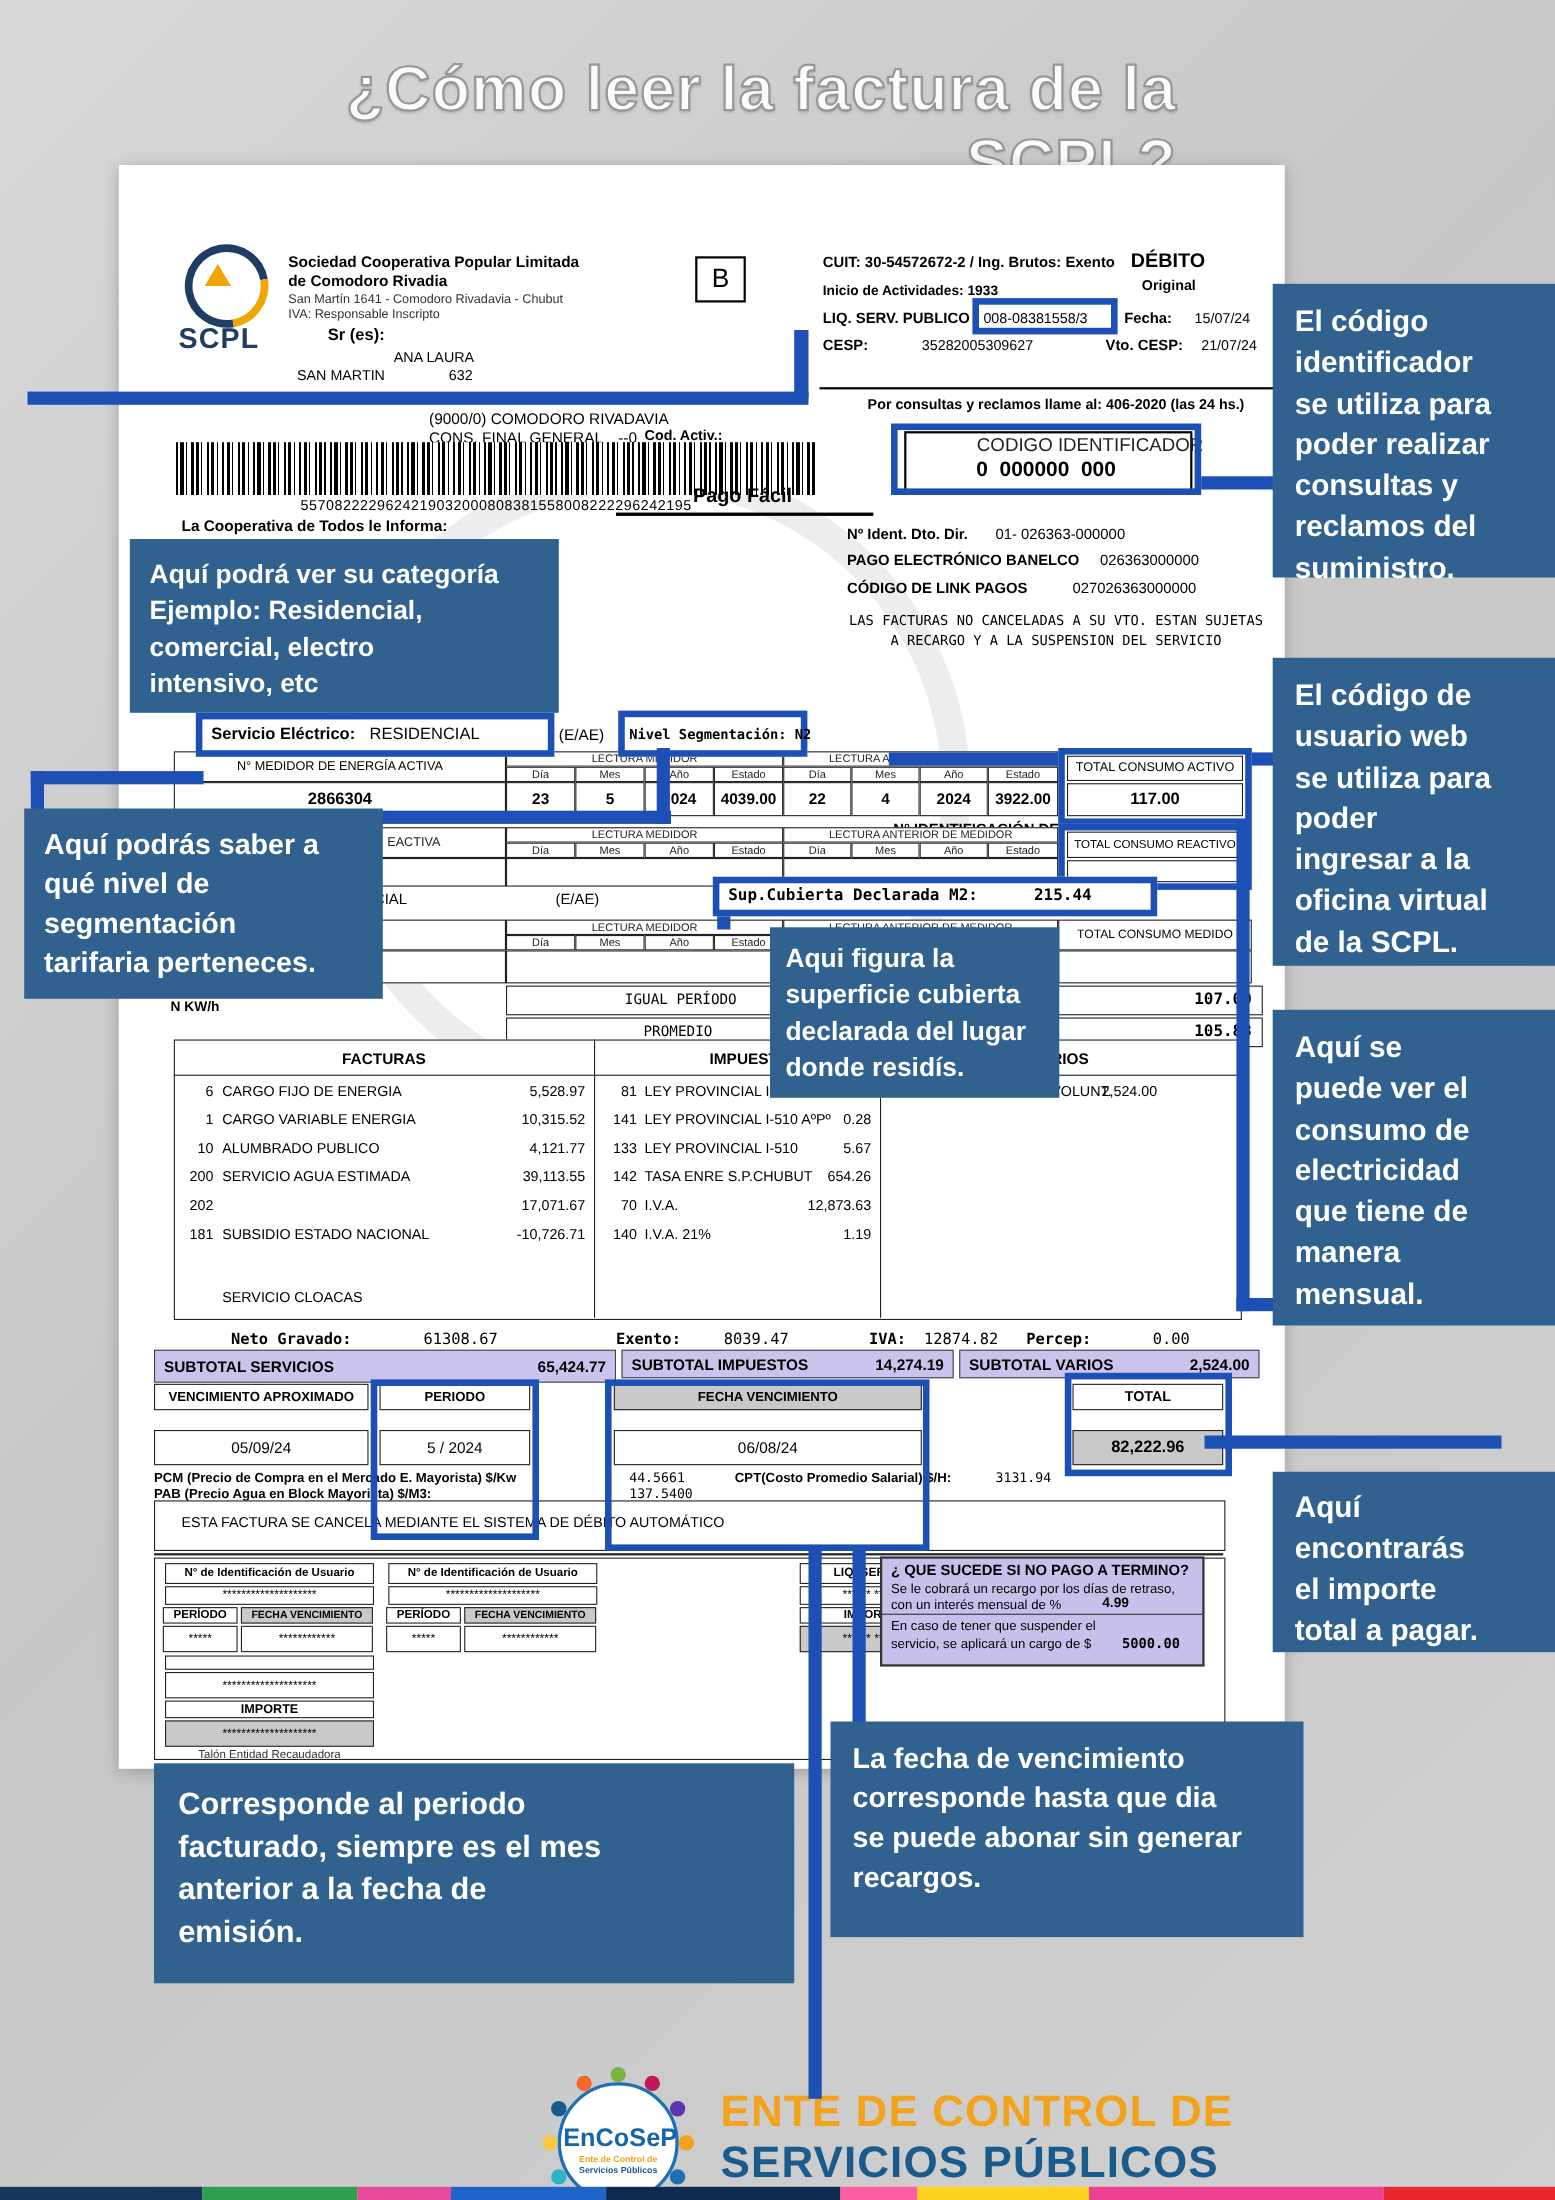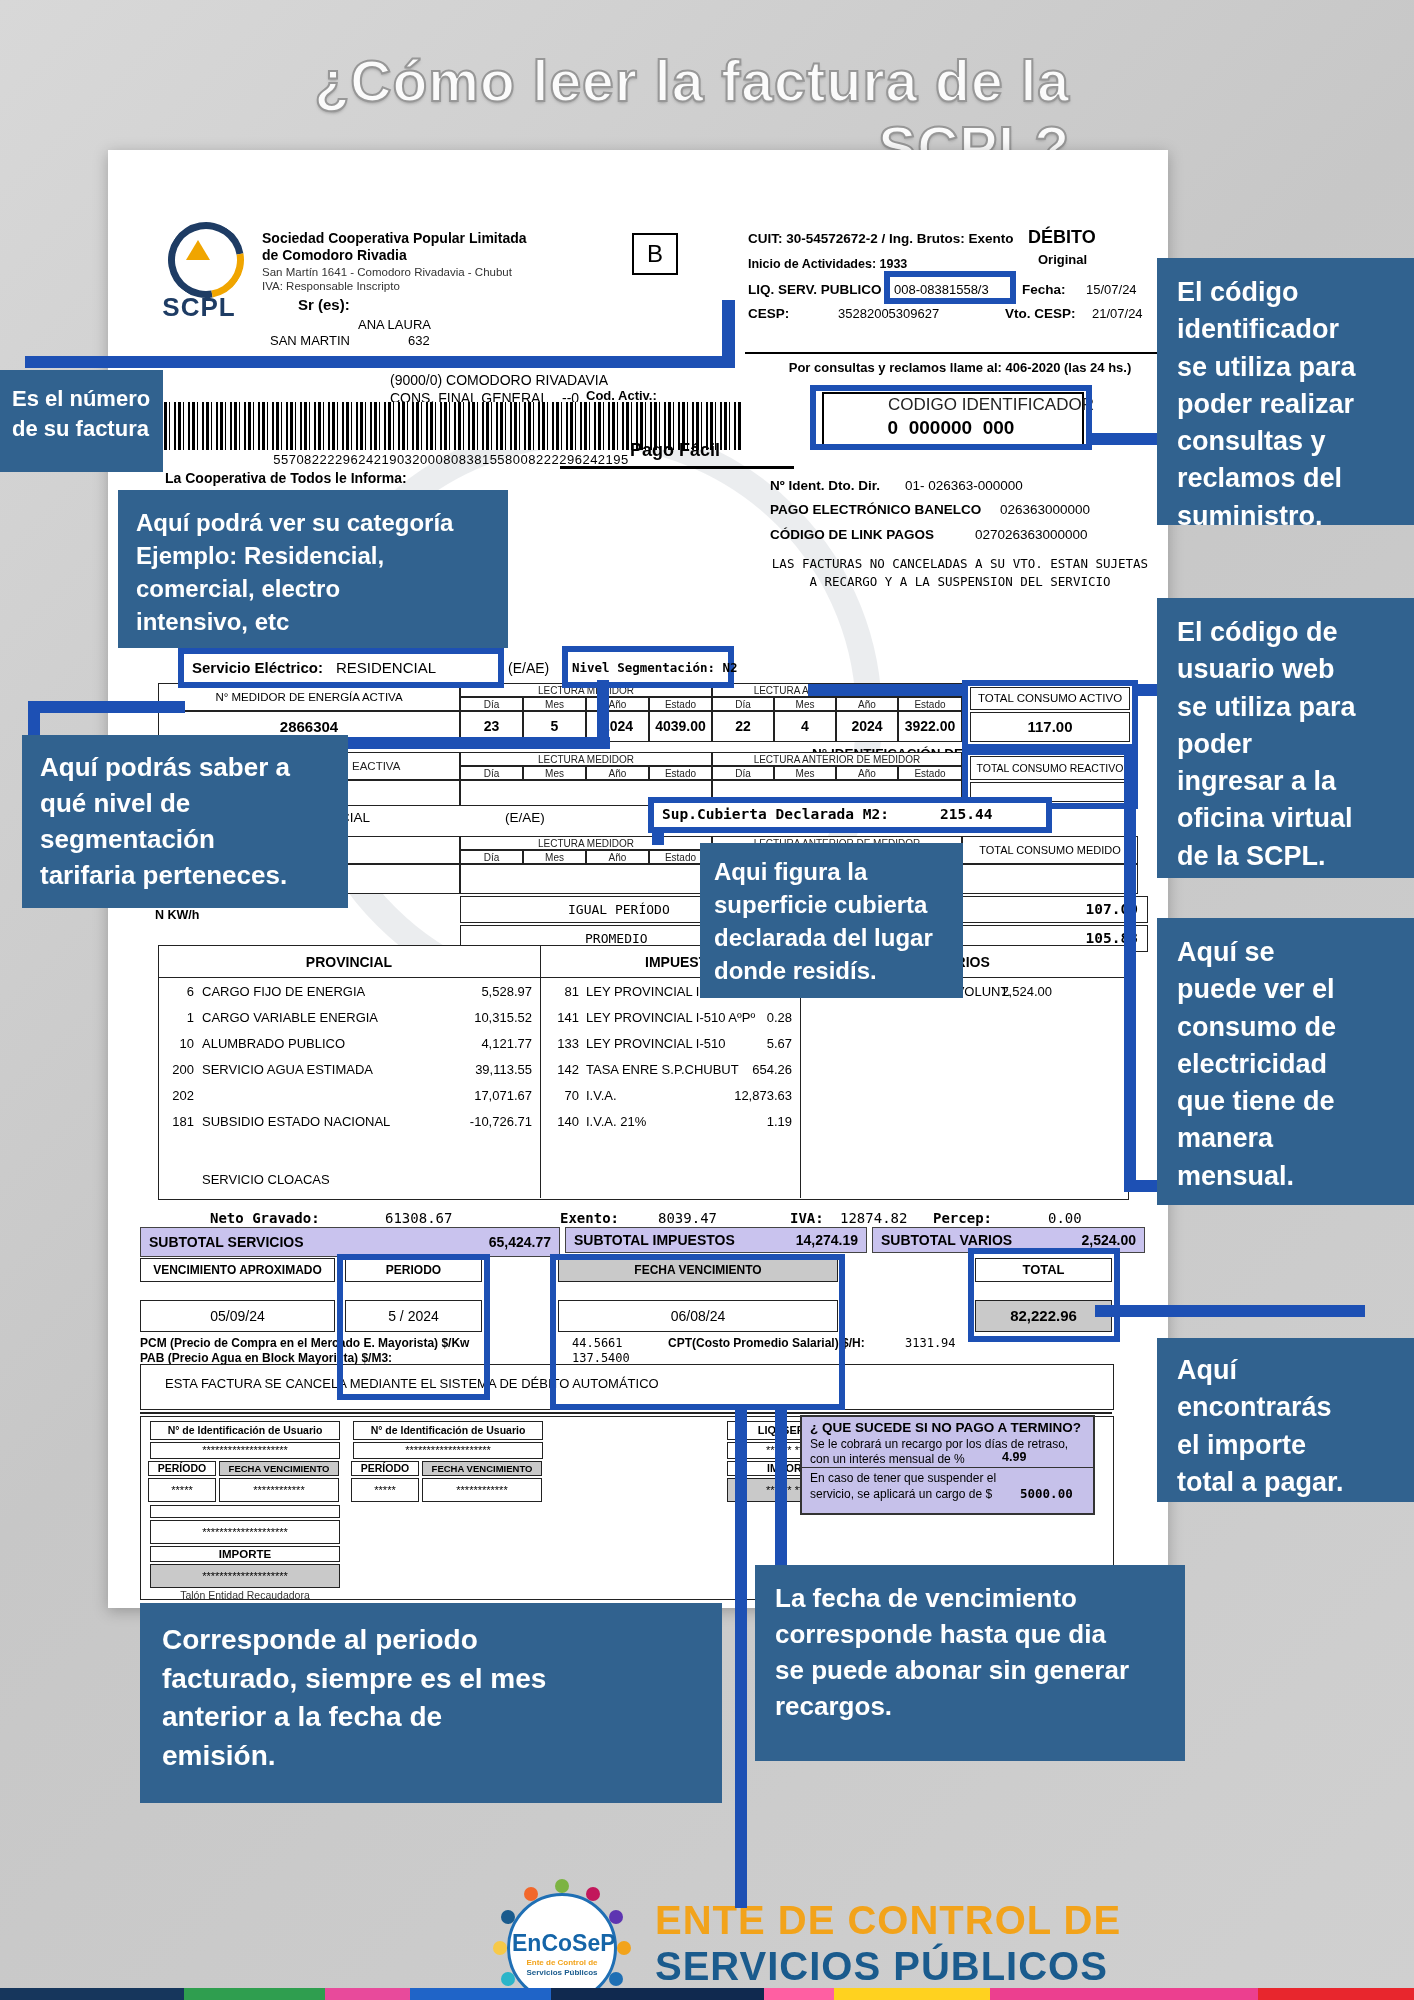--- a/index.html
+++ b/index.html
@@ -188,21 +188,21 @@
   <div class="abs mono z1" style="left:585px;top:931px;font-size:13px;">PROMEDIO</div>
   <div class="abs mono b z1 r" style="left:1030px;top:930px;width:108px;font-size:14.5px;">105.83</div>
 
   <div class="abs bline" style="left:1124px;top:748px;width:12px;height:444px;"></div>
   <div class="abs bline" style="left:1124px;top:1180px;width:290px;height:12px;"></div>
 
   <div class="abs z1" style="left:158px;top:945px;width:969px;height:253px;border:1.5px solid #222;background:#fff;"></div>
   <div class="abs z1" style="left:540px;top:945px;width:1px;height:253px;background:#222;"></div>
   <div class="abs z1" style="left:800px;top:945px;width:1px;height:253px;background:#222;"></div>
   <div class="abs z1" style="left:158px;top:977px;width:969px;height:1px;background:#222;"></div>
-  <div class="abs b z1 c" style="left:158px;top:954px;width:382px;font-size:14px;">PROVINCIAL</div>
+  <div class="abs b z1 c" style="left:158px;top:954px;width:382px;font-size:14px;">FACTURAS</div>
   <div class="abs b z1" style="left:645px;top:954px;font-size:14px;">IMPUESTOS</div>
   <div class="abs b z1 c" style="left:800px;top:954px;width:327px;font-size:14px;">VARIOS</div>
 
   <div class="abs z1 r" style="left:160px;top:984px;width:34px;font-size:13px;">6</div>
     <div class="abs z1" style="left:202px;top:984px;font-size:13px;">CARGO FIJO DE ENERGIA</div>
     <div class="abs z1 r" style="left:440px;top:984px;width:92px;font-size:13px;">5,528.97</div>
   <div class="abs z1 r" style="left:160px;top:1010px;width:34px;font-size:13px;">1</div>
     <div class="abs z1" style="left:202px;top:1010px;font-size:13px;">CARGO VARIABLE ENERGIA</div>
     <div class="abs z1 r" style="left:440px;top:1010px;width:92px;font-size:13px;">10,315.52</div>
   <div class="abs z1 r" style="left:160px;top:1036px;width:34px;font-size:13px;">10</div>
@@ -319,22 +319,20 @@
   <div class="abs z1" style="left:810px;top:1452px;font-size:12px;">con un interés mensual de %</div>
   <div class="abs b z1" style="left:1002px;top:1450px;font-size:12.5px;">4.99</div>
   <div class="abs z1" style="left:801px;top:1467px;width:292px;height:1px;background:#333;"></div>
   <div class="abs z1" style="left:810px;top:1471px;font-size:12px;">En caso de tener que suspender el</div>
   <div class="abs z1" style="left:810px;top:1487px;font-size:12px;">servicio, se aplicará un cargo de $</div>
   <div class="abs mono b z1" style="left:1020px;top:1486px;font-size:12.5px;">5000.00</div>
 
   <div class="abs bline" style="left:735px;top:1408px;width:12px;height:500px;"></div>
   <div class="abs bline" style="left:775px;top:1408px;width:12px;height:160px;"></div>
 
-  <div class="abs note" style="left:0;top:370px;width:163px;height:102px;padding:14px 12px;font-size:22px;">Es el número
-de su factura</div>
   <div class="abs note" style="left:118px;top:490px;width:390px;height:158px;padding:16px 18px;font-size:24px;">Aquí podrá ver su categoría
 Ejemplo: Residencial,
 comercial, electro
 intensivo, etc</div>
   <div class="abs note" style="left:22px;top:735px;width:326px;height:173px;padding:15px 18px;font-size:26px;">Aquí podrás saber a
 qué nivel de
 segmentación
 tarifaria perteneces.</div>
   <div class="abs note" style="left:700px;top:843px;width:263px;height:155px;padding:12px 14px;font-size:24px;">Aqui figura la
 superficie cubierta

